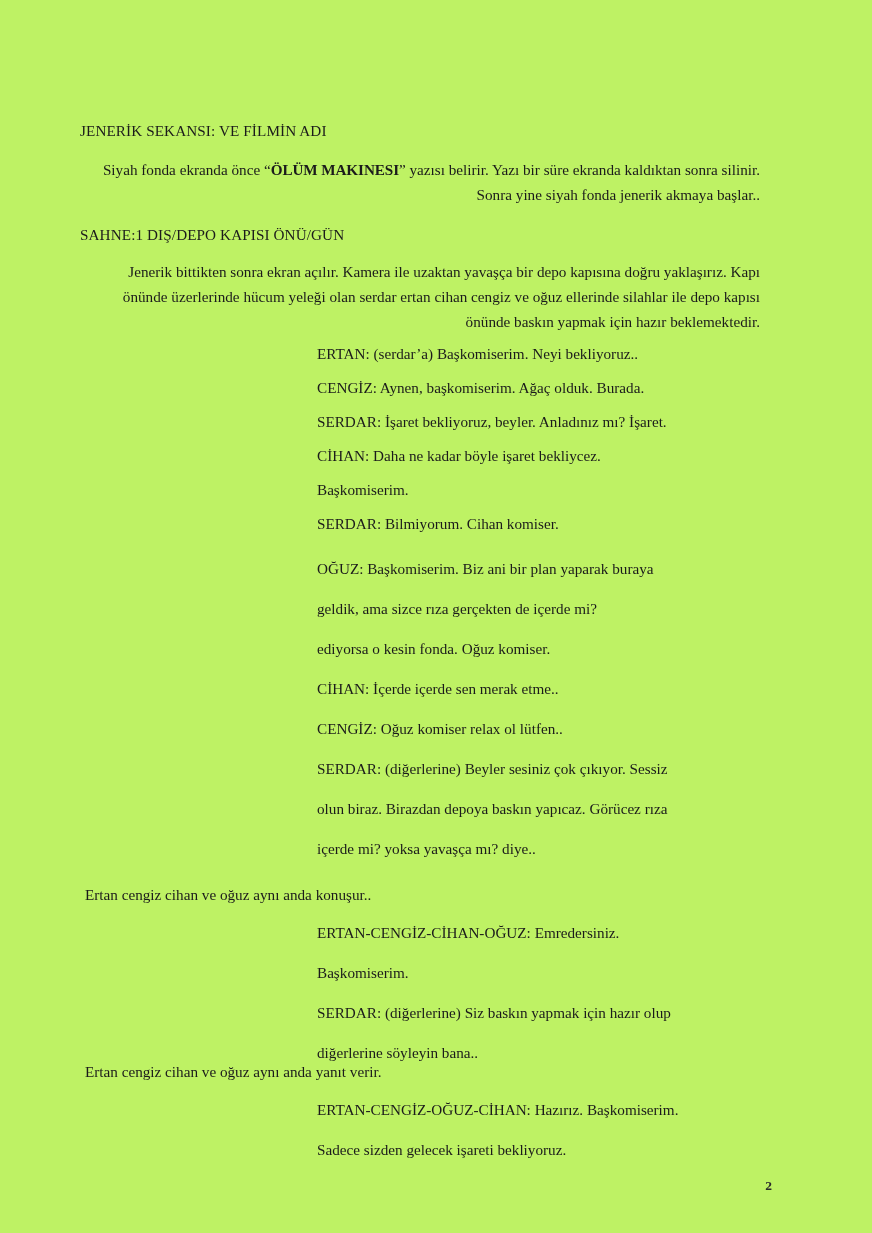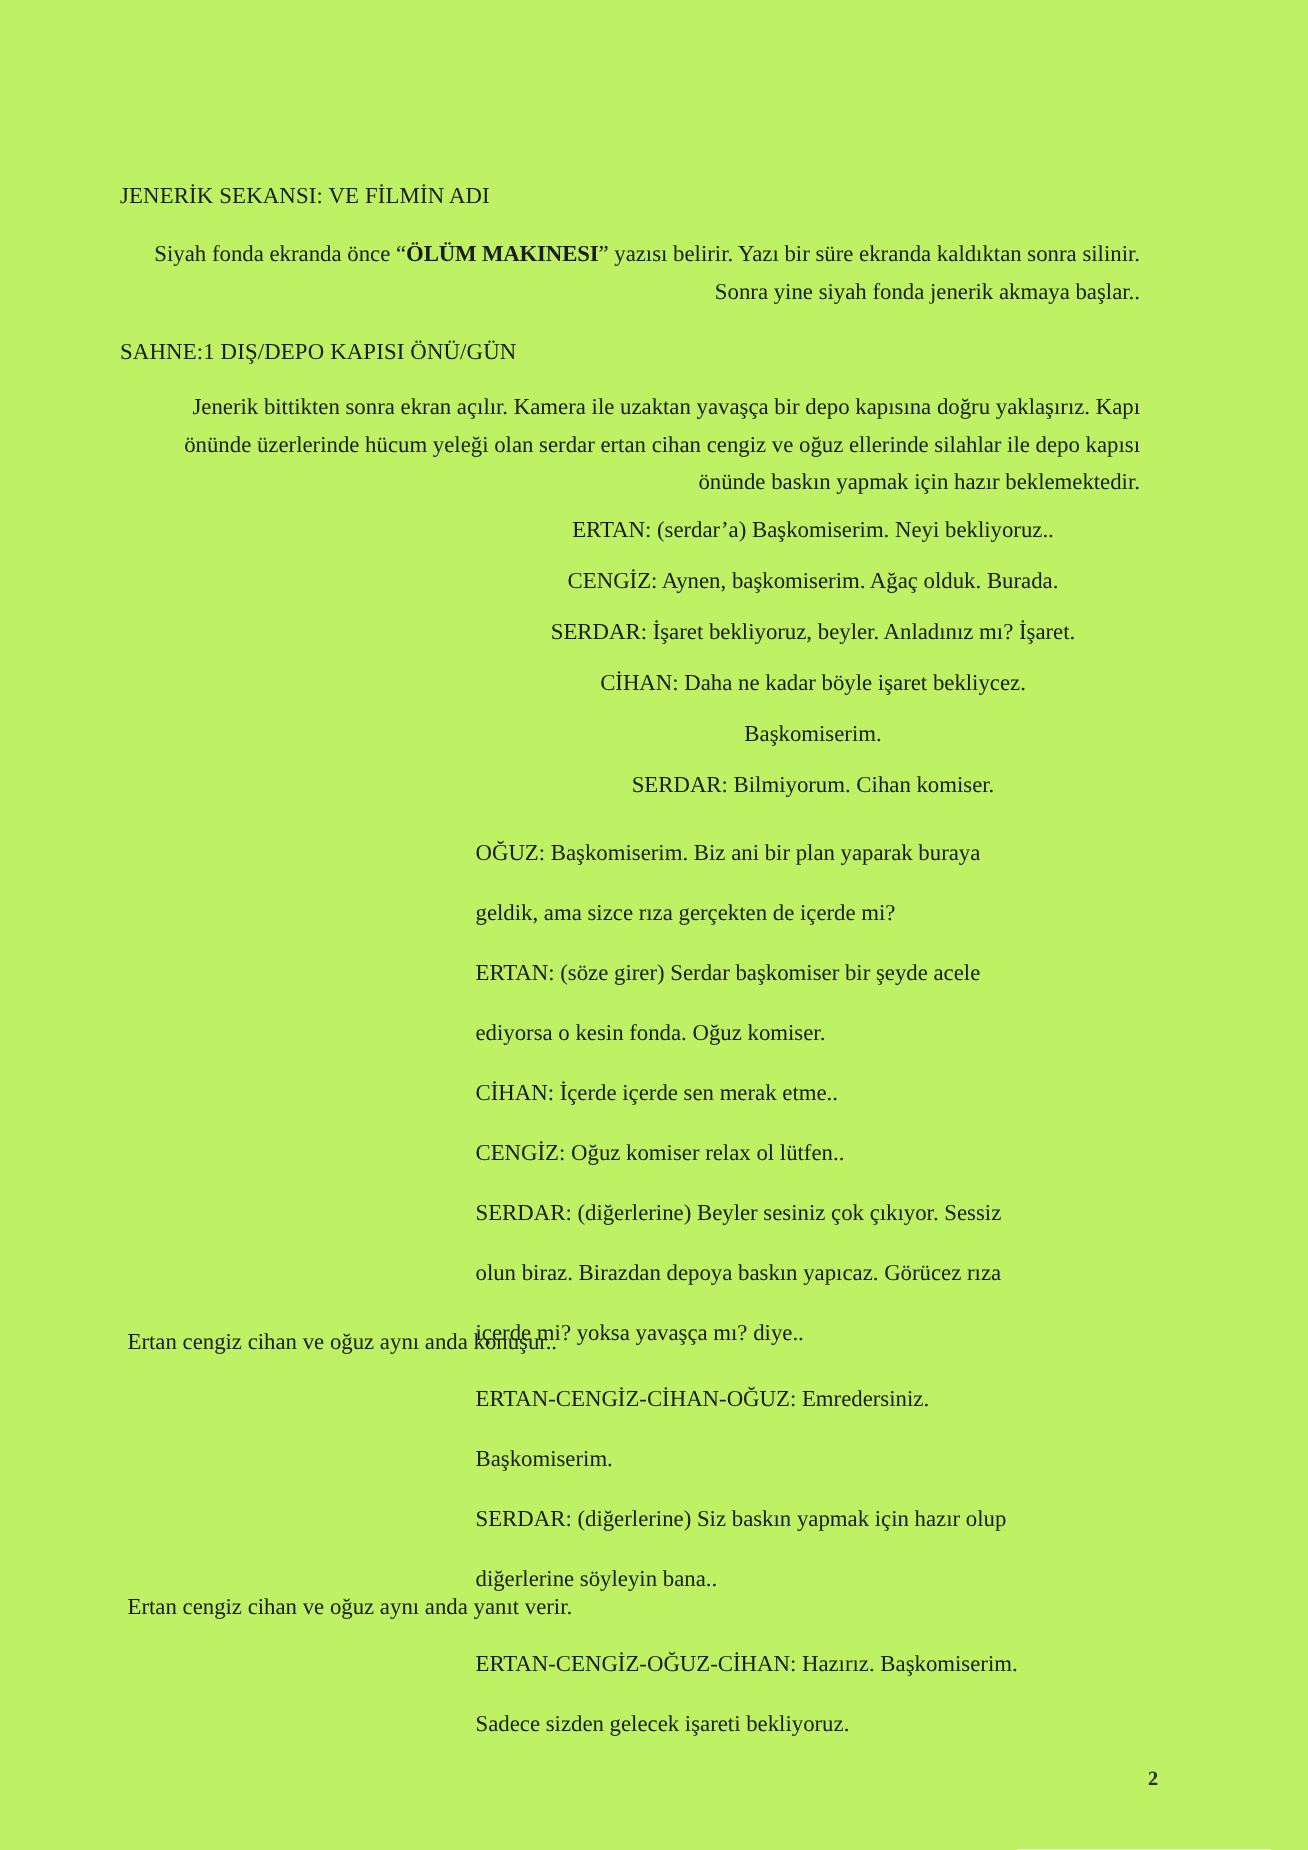--- a/index.html
+++ b/index.html
@@ -78,33 +78,32 @@
 <div class="page">
 
   <div class="block scene-heading" style="top:118px;">JENERİK SEKANSI: VE FİLMİN ADI</div>
 
   <div class="block left-block" style="top:157px;"><span>Siyah fonda ekranda önce “</span><span class="bold-title">ÖLÜM MAKINESI</span><span>” yazısı belirir. Yazı bir süre ekranda kaldıktan sonra silinir. Sonra yine siyah fonda jenerik akmaya başlar..</span></div>
 
   <div class="block scene-heading" style="top:222px;">SAHNE:1 DIŞ/DEPO KAPISI ÖNÜ/GÜN</div>
 
   <div class="block left-block" style="top:259px;">Jenerik bittikten sonra ekran açılır. Kamera ile uzaktan yavaşça bir depo kapısına doğru yaklaşırız. Kapı önünde üzerlerinde hücum yeleği olan serdar ertan cihan cengiz ve oğuz ellerinde silahlar ile depo kapısı önünde baskın yapmak için hazır beklemektedir.</div>
 
-  <div class="block dialogue-col dlg-tight" style="top:337px;text-align:center;">
+  <div class="block dialogue-col dlg-tight" style="top:337px;">
     <div class="dialogue-line">ERTAN: (serdar’a) Başkomiserim. Neyi bekliyoruz..</div>
     <div class="dialogue-line">CENGİZ: Aynen, başkomiserim. Ağaç olduk. Burada.</div>
     <div class="dialogue-line">SERDAR: İşaret bekliyoruz, beyler. Anladınız mı? İşaret.</div>
     <div class="dialogue-line">CİHAN: Daha ne kadar böyle işaret bekliycez.</div>
     <div class="dialogue-line">Başkomiserim.</div>
     <div class="dialogue-line">SERDAR: Bilmiyorum. Cihan komiser.</div>
   </div>
 
   <div class="block dialogue-col dlg-loose" style="top:549px;">
     <div class="dialogue-line">OĞUZ: Başkomiserim. Biz ani bir plan yaparak buraya</div>
     <div class="dialogue-line">geldik, ama sizce rıza gerçekten de içerde mi?</div>
-    <div class="dialogue-line">ERTAN: (söze girer) Serdar başkomiser bir şeyde acele</div>
     <div class="dialogue-line">ediyorsa o kesin fonda. Oğuz komiser.</div>
     <div class="dialogue-line">CİHAN: İçerde içerde sen merak etme..</div>
     <div class="dialogue-line">CENGİZ: Oğuz komiser relax ol lütfen..</div>
     <div class="dialogue-line">SERDAR: (diğerlerine) Beyler sesiniz çok çıkıyor. Sessiz</div>
     <div class="dialogue-line">olun biraz. Birazdan depoya baskın yapıcaz. Görücez rıza</div>
     <div class="dialogue-line">içerde mi? yoksa yavaşça mı? diye..</div>
   </div>
 
   <div class="block action-inline" style="top:882px;">Ertan cengiz cihan ve oğuz aynı anda konuşur..</div>
 

